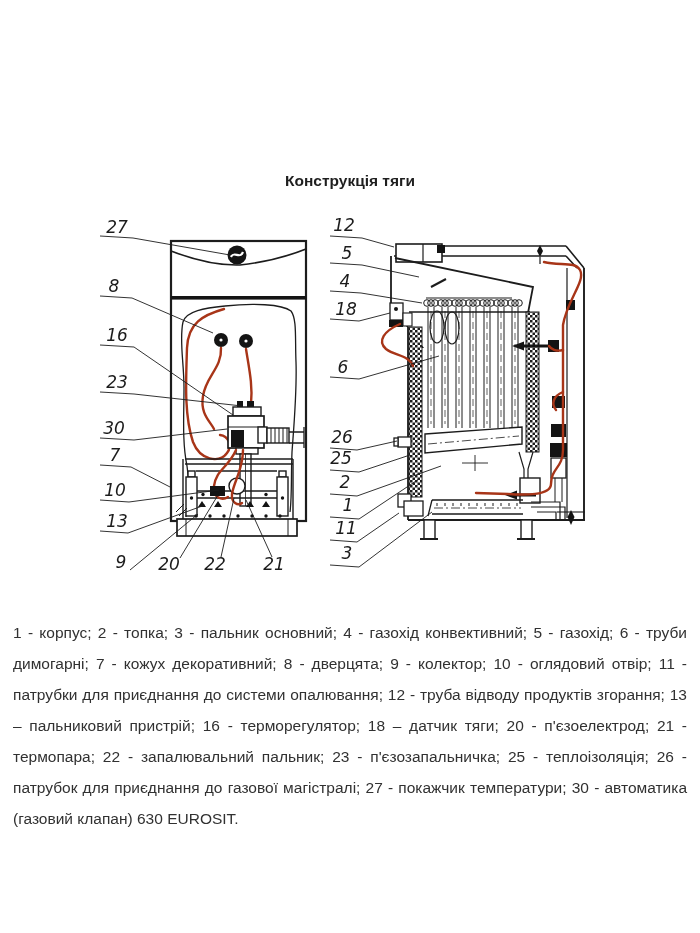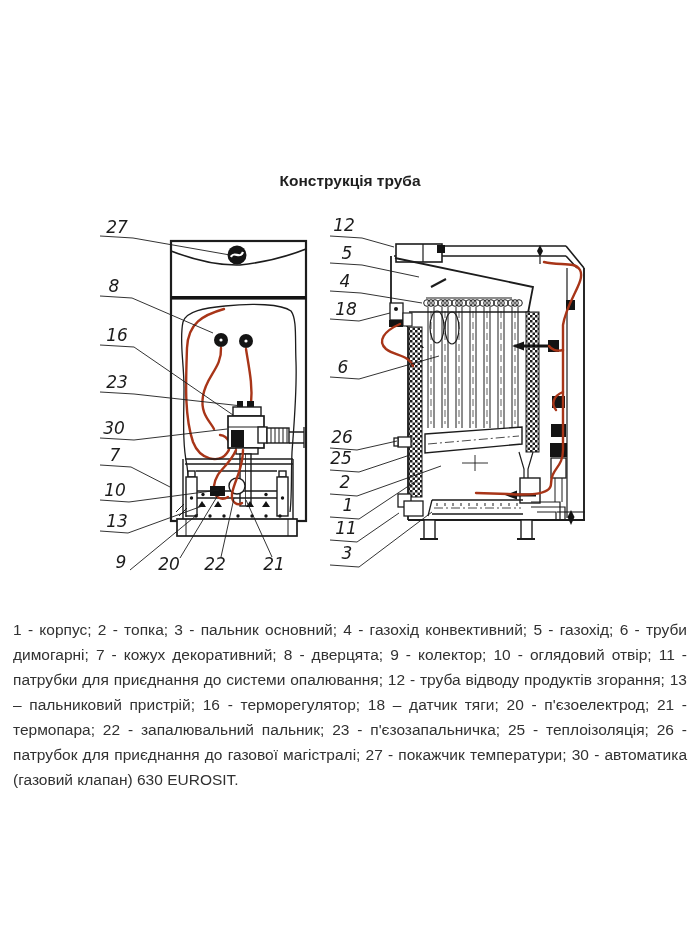--- a/index.html
+++ b/index.html
@@ -1,27 +1,27 @@
 <!DOCTYPE html>
 <html><head>
 <meta charset="utf-8">
 <style>
   html,body{margin:0;padding:0;background:#ffffff;}
   body{width:700px;height:933px;position:relative;font-family:"Liberation Sans",sans-serif;color:#333;}
   .title{position:absolute;left:0;right:0;top:172px;text-align:center;font-size:15.5px;font-weight:bold;color:#1f1f1f;}
-  .legend{position:absolute;left:13px;top:601px;width:674px;font-size:15.5px;line-height:25px;text-align:justify;color:#313131;}
+  .legend{position:absolute;left:13px;top:601px;width:674px;font-size:15.5px;line-height:31px;text-align:justify;color:#313131;}
   svg{position:absolute;left:0;top:0;}
   .lbl{font-family:"DejaVu Sans",sans-serif;font-style:italic;font-size:17px;fill:#1c1c1c;text-anchor:middle;}
   .ld{stroke:#1c1c1c;stroke-width:0.9;fill:none;}
   .wire{stroke:#a83518;stroke-width:2.4;fill:none;stroke-linecap:round;}
 </style>
 </head>
 <body>
 
-<div class="title">Конструкція труба</div>
+<div class="title">Конструкція тяги</div>
 
 <svg width="700" height="933" viewBox="0 0 700 933">
   <defs>
     <pattern id="chk" patternUnits="userSpaceOnUse" width="5" height="5">
       <rect width="5" height="5" fill="#fff"></rect>
       <rect width="2.5" height="2.5" fill="#1c1c1c"></rect>
       <rect x="2.5" y="2.5" width="2.5" height="2.5" fill="#1c1c1c"></rect>
     </pattern>
     <g id="tube" stroke="#1c1c1c">
       <line x1="0" y1="0" x2="0" y2="121" stroke-width="1"></line>

